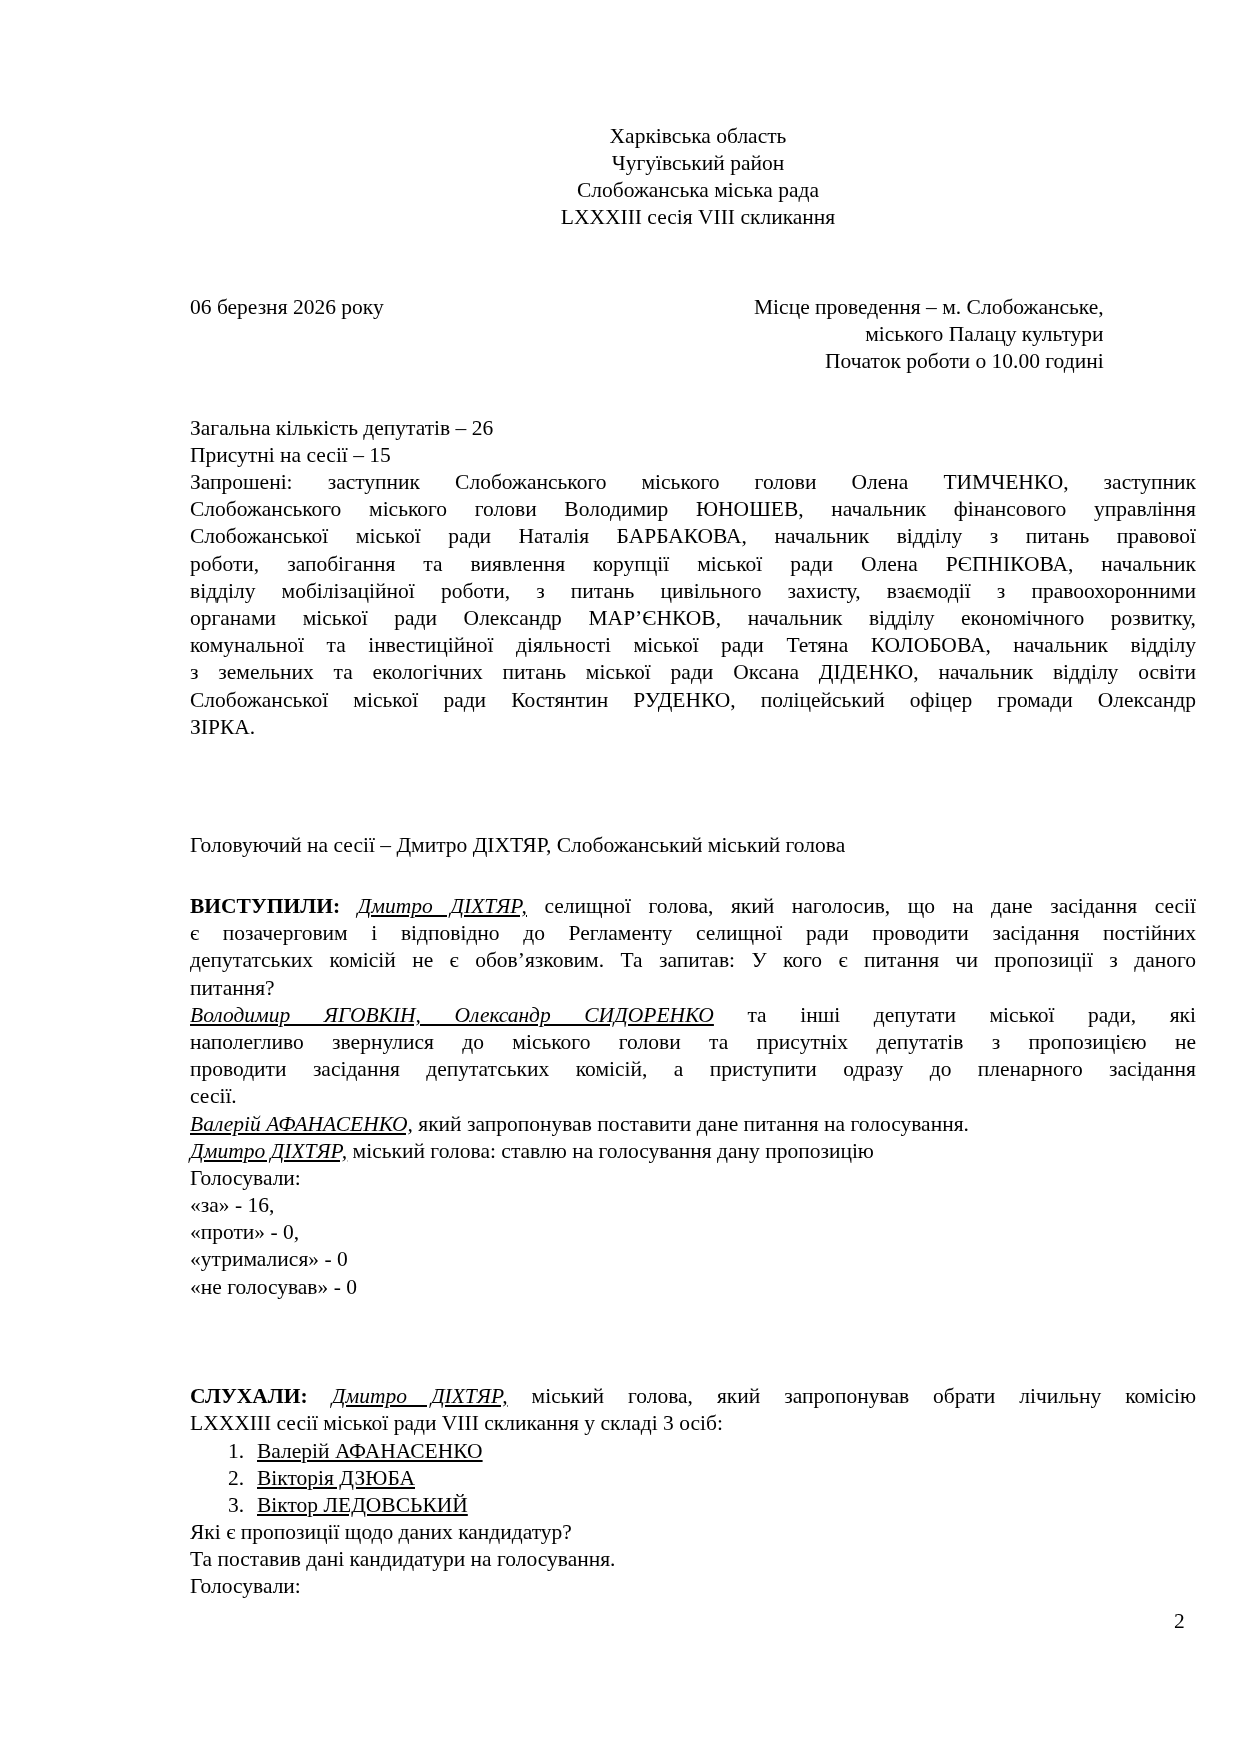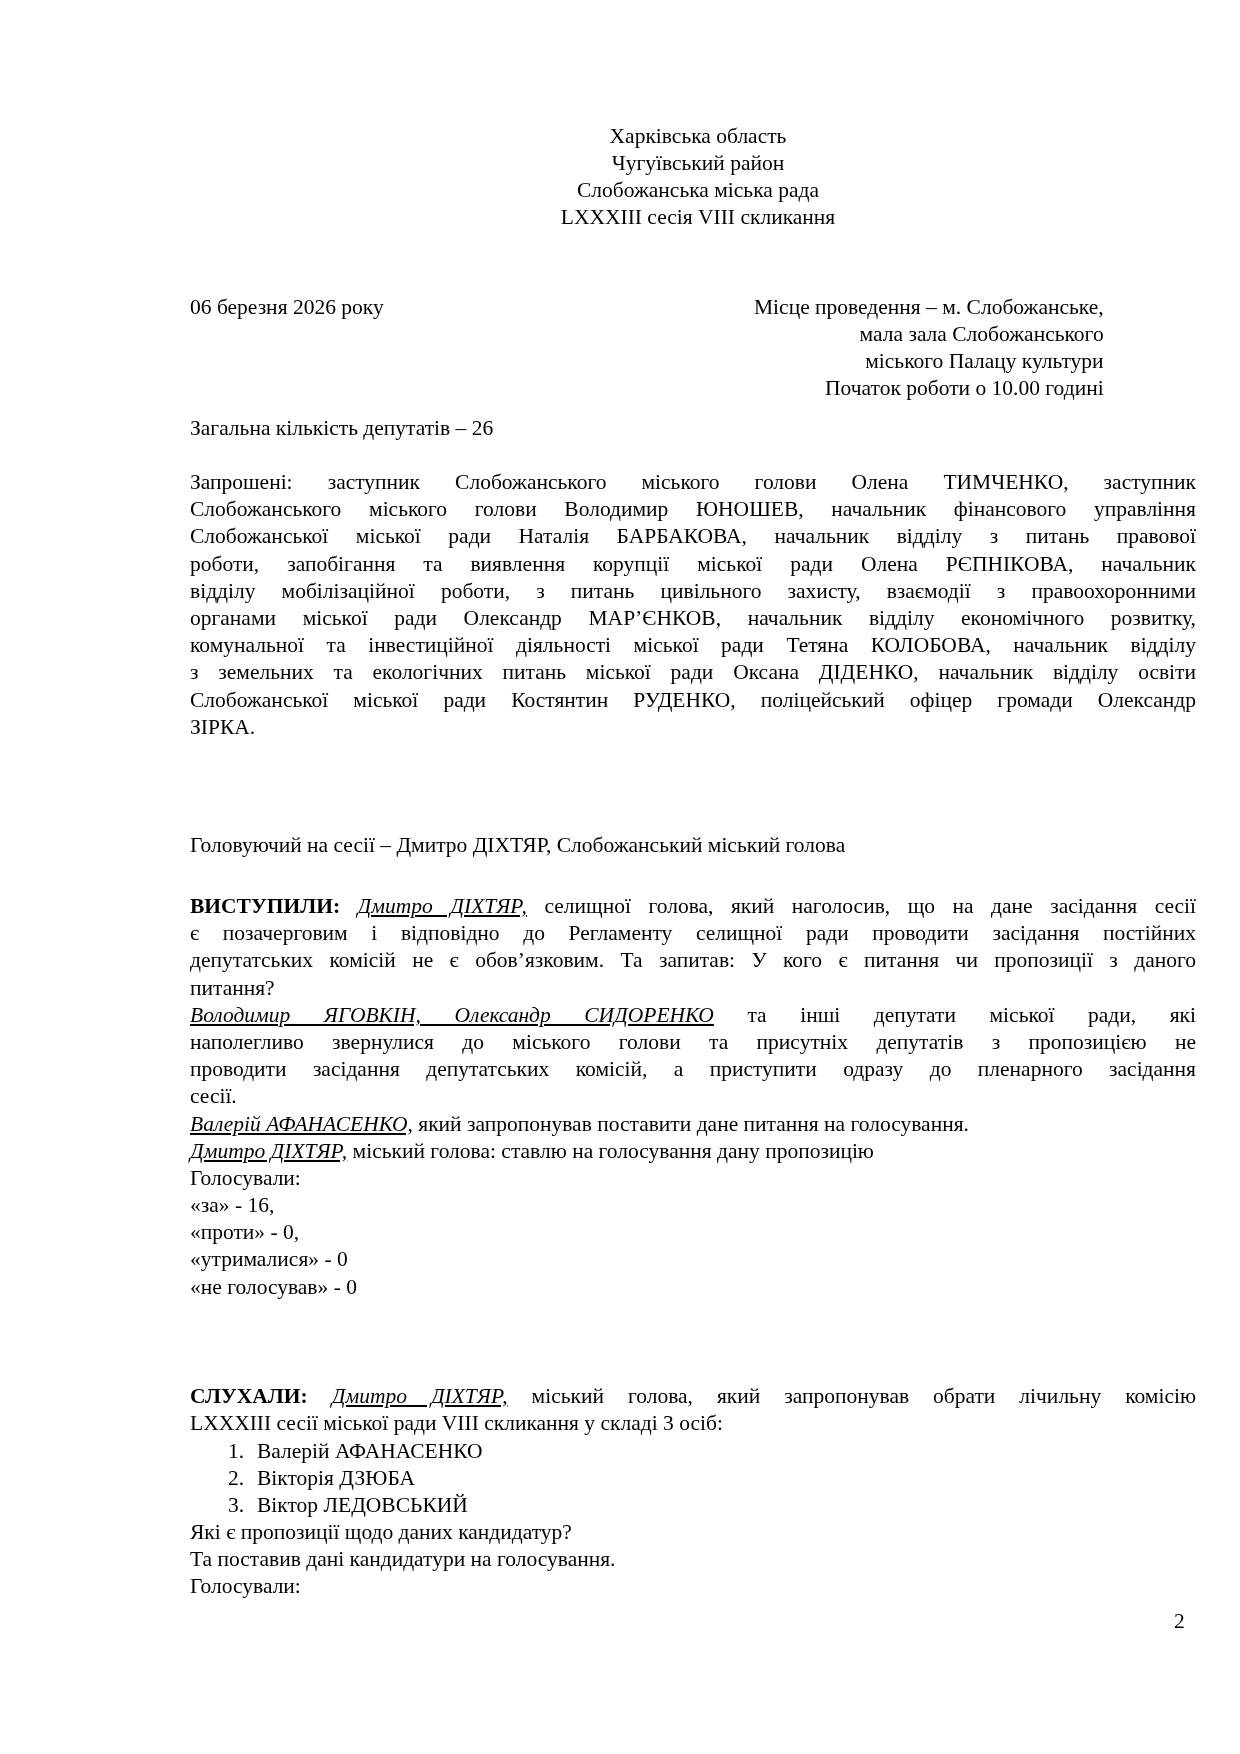--- a/index.html
+++ b/index.html
@@ -70,20 +70,21 @@
     }
     .list {
       margin: 0;
       padding: 0;
       list-style: none;
     }
     .list li {
       height: 27px;
       line-height: 27px;
       padding-left: 38px;
+      text-decoration: underline;
     }
     .list li .num {
       display: inline-block;
       width: 29px;
     }
     .page-number {
       position: absolute;
       left: 1162px;
       top: 1608px;
       font-size: 21.5px;
@@ -98,27 +99,27 @@
     <div>Харківська область</div>
     <div>Чугуївський  район</div>
     <div>Слобожанська міська рада</div>
     <div>LXXXIII сесія VIII скликання</div>
   </div>
 
   <div class="meta-left">06 березня 2026 року</div>
 
   <div class="meta-right">
     <div>Місце проведення – м. Слобожанське,</div>
-    <div class="indent">мала зала Слобожанського</div>
     <div class="indent">міського Палацу культури</div>
     <div>Початок роботи о 10.00 годині</div>
   </div>
 
   <div class="body-block" style="top:415px;">
     <div class="line">Загальна кількість депутатів – 26</div>
+    <div class="line">Присутні на сесії –  15</div>
   </div>
 
   <div class="body-block para-justify" style="top:469px;">
     <div>Запрошені: заступник Слобожанського міського голови Олена ТИМЧЕНКО, заступник</div>
     <div>Слобожанського міського голови Володимир ЮНОШЕВ, начальник  фінансового управління</div>
     <div>Слобожанської міської ради Наталія БАРБАКОВА, начальник відділу з питань правової</div>
     <div>роботи, запобігання та виявлення корупції міської ради Олена РЄПНІКОВА, начальник</div>
     <div>відділу мобілізаційної роботи, з питань цивільного захисту, взаємодії з правоохоронними</div>
     <div>органами міської ради   Олександр МАР’ЄНКОВ, начальник відділу економічного розвитку,</div>
     <div>комунальної та інвестиційної діяльності міської ради Тетяна КОЛОБОВА, начальник відділу</div>

